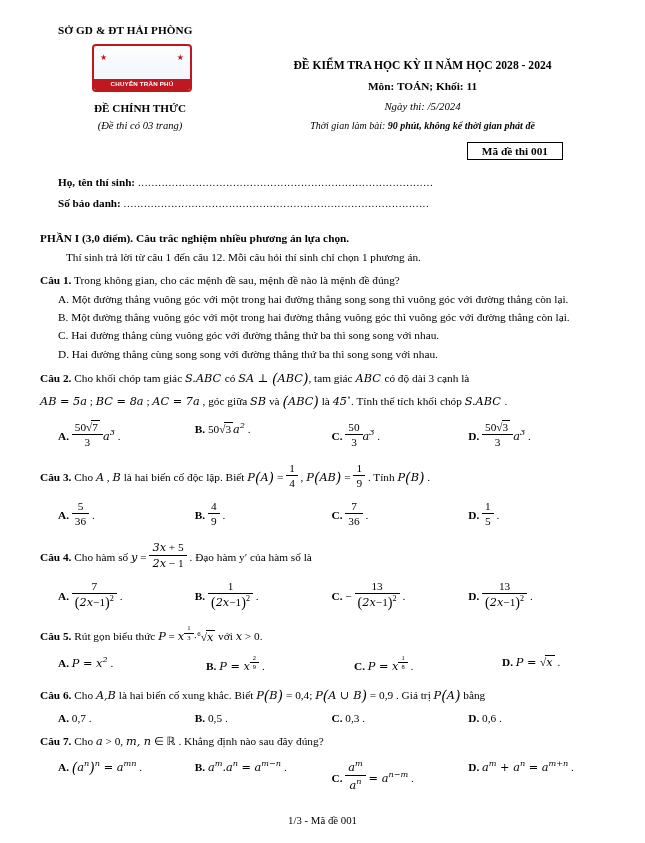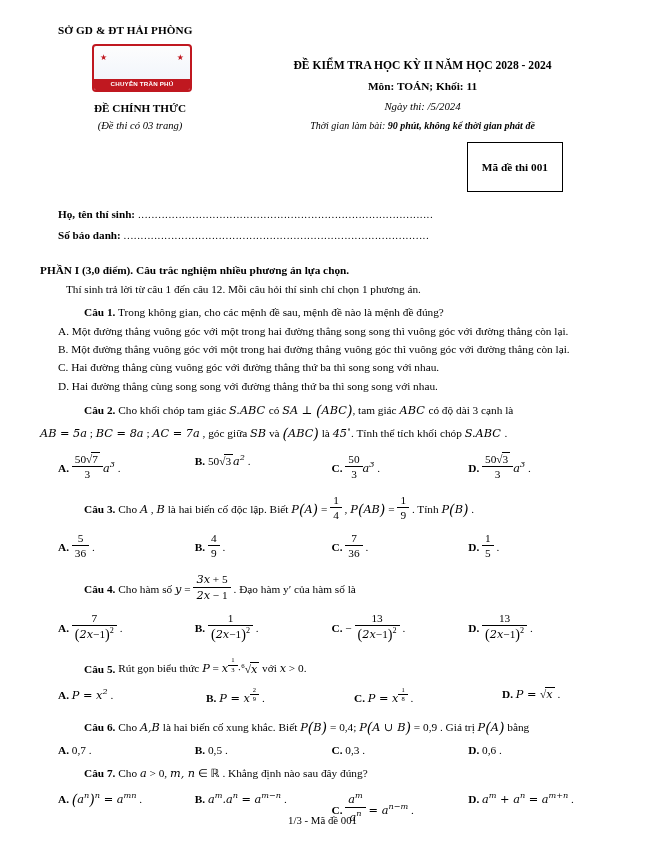--- a/index.html
+++ b/index.html
@@ -47,35 +47,35 @@
   .hdr-right { flex:1; text-align:center; }
   .hdr-right .t1 { font-weight:bold; font-size:11.6px; }
   .hdr-right .t2 { font-weight:bold; font-size:11.3px; margin-top:4px; }
   .hdr-right .t3 { font-style:italic; font-size:10.8px; margin-top:4px; }
   .hdr-right .t4 { font-style:italic; font-size:10px; margin-top:5px; }
   .hdr-right .t4 b { font-weight:bold; }
 
   
   .code-row { display:flex; justify-content:flex-end; margin-top:8px; padding-right:42px;}
   .code-box {
-    border:1.2px solid #000; padding:16px 14px; font-weight:bold; font-size:11.3px;
+    border:1.2px solid #000; padding:0 14px; font-weight:bold; font-size:11.3px;
   }
 
   
   .cand { margin-top:14px; padding-left:18px; font-size:11.2px; }
   .cand div { margin-bottom:5px; }
   .cand b { font-weight:bold; }
   .dots { letter-spacing:.6px; }
 
   
   .part { margin-top:18px; font-weight:bold; font-size:11.3px; }
   .part-sub { text-align:left; text-indent:26px; margin-top:3px; font-size:11.2px; }
 
   .q { margin-top:7px; text-align:justify; }
-  .q .lbl { font-weight:bold;margin-left:44px; }
+  .q .lbl { font-weight:bold; }
   .opt-row { display:flex; margin-top:4px; }
   .opt-row > div { flex:1 1 0; }
   .opt-row.indent { padding-left:18px; }
   .ch { font-weight:bold; }
   .sub-p { padding-left:18px; text-align:justify; margin-top:2px; }
 
   
   .math { font-family:"DejaVu Serif", serif; font-style:italic; }
   .frac { display:inline-block; vertical-align:-0.55em; text-align:center; font-style:normal; }
   .frac .num { display:block; padding:0 3px; border-bottom:1px solid #000; line-height:1.25; }

